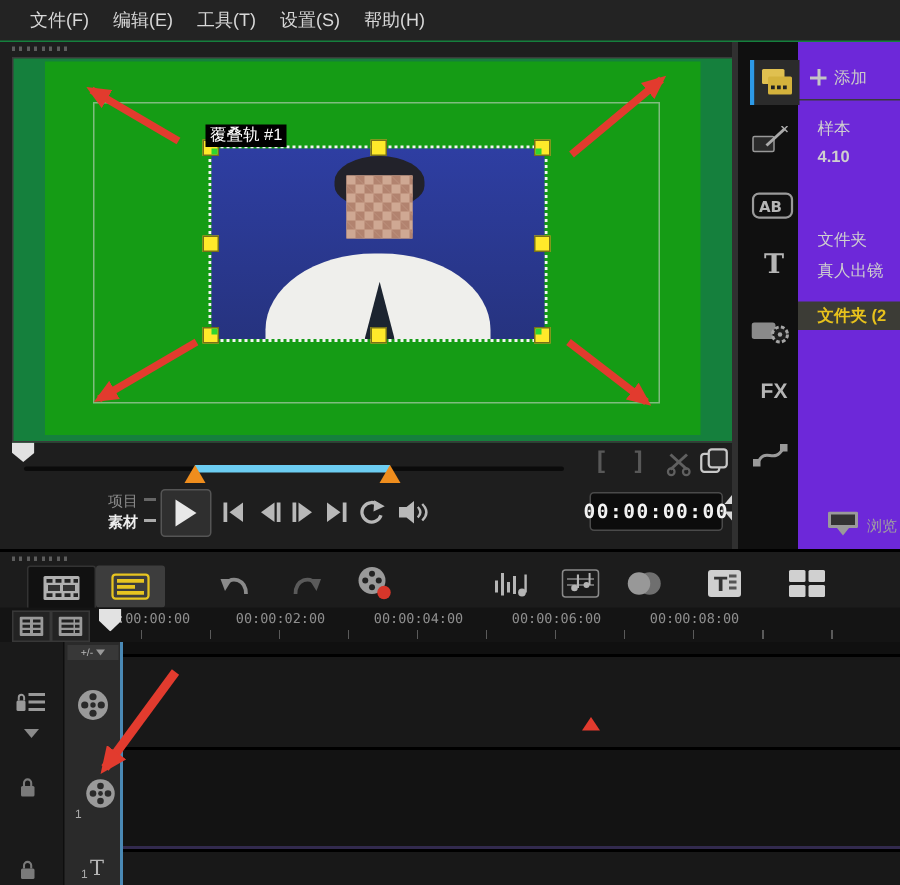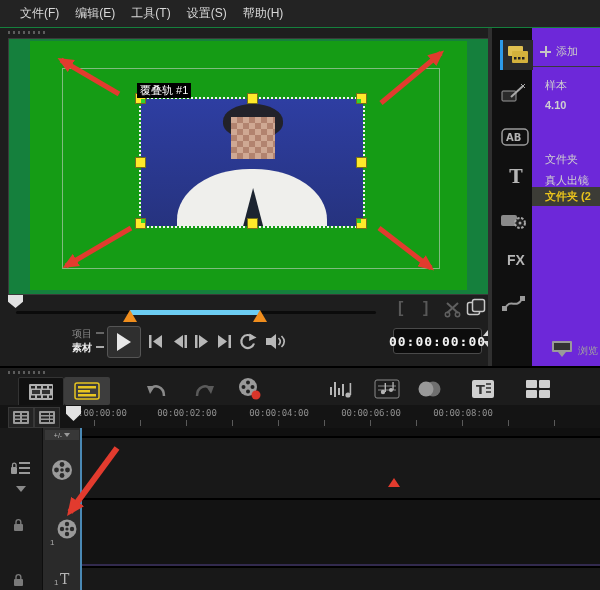--- a/index.html
+++ b/index.html
@@ -48,21 +48,21 @@
                 font-family:"DejaVu Sans Mono",monospace;font-size:13px;font-weight:bold;color:#f2f2f2;
                 letter-spacing:1px;}
   .spin{width:0;height:0;border-left:5px solid transparent;border-right:5px solid transparent;}
   .spin.up{border-bottom:6px solid #d8d8d8;}
   .spin.down{border-top:6px solid #d8d8d8;}
   
   #v-divider{left:488px;top:28px;width:4px;height:340px;background:#303030;}
   #right-strip{left:492px;top:28px;width:40px;height:340px;background:#101010;}
   #right-content{left:532px;top:28px;width:68px;height:340px;background:#6d28d9;}
   .lib-item{position:absolute;left:13px;font-size:11px;color:#cfcfcf;white-space:nowrap;text-align:center;}
-  #lib-selected-row{position:absolute;left:0;top:159px;width:68px;height:19px;background:#3c3c36;}
+  #lib-selected-row{position:absolute;left:0;top:173px;width:68px;height:19px;background:#3c3c36;}
   #lib-selected-row span{position:absolute;left:13px;top:2px;font-size:11px;font-weight:bold;color:#e8c21c;white-space:nowrap;}
   #active-lib-box{left:503px;top:40px;width:30px;height:30px;background:#2b2b2b;}
   #active-lib-bar{left:500px;top:40px;width:3px;height:30px;background:#2d9ae8;}
   .strip-icon{position:absolute;left:501px;width:30px;text-align:center;}
   .glyph-icon{font-weight:bold;color:#b5b5b5;}
   #browse-row{left:540px;top:338px;width:80px;height:20px;display:flex;align-items:flex-end;gap:4px;margin-left:12px;}
   #browse-row span{font-size:10px;color:#a0a0a0;}
   .plus-icon{position:relative;width:11px;height:11px;display:inline-block;}
   .plus-icon::before{content:"";position:absolute;left:0;top:4.5px;width:11px;height:2px;background:#c5c5c5;}
   .plus-icon::after{content:"";position:absolute;left:4.5px;top:0;width:2px;height:11px;background:#c5c5c5;}

